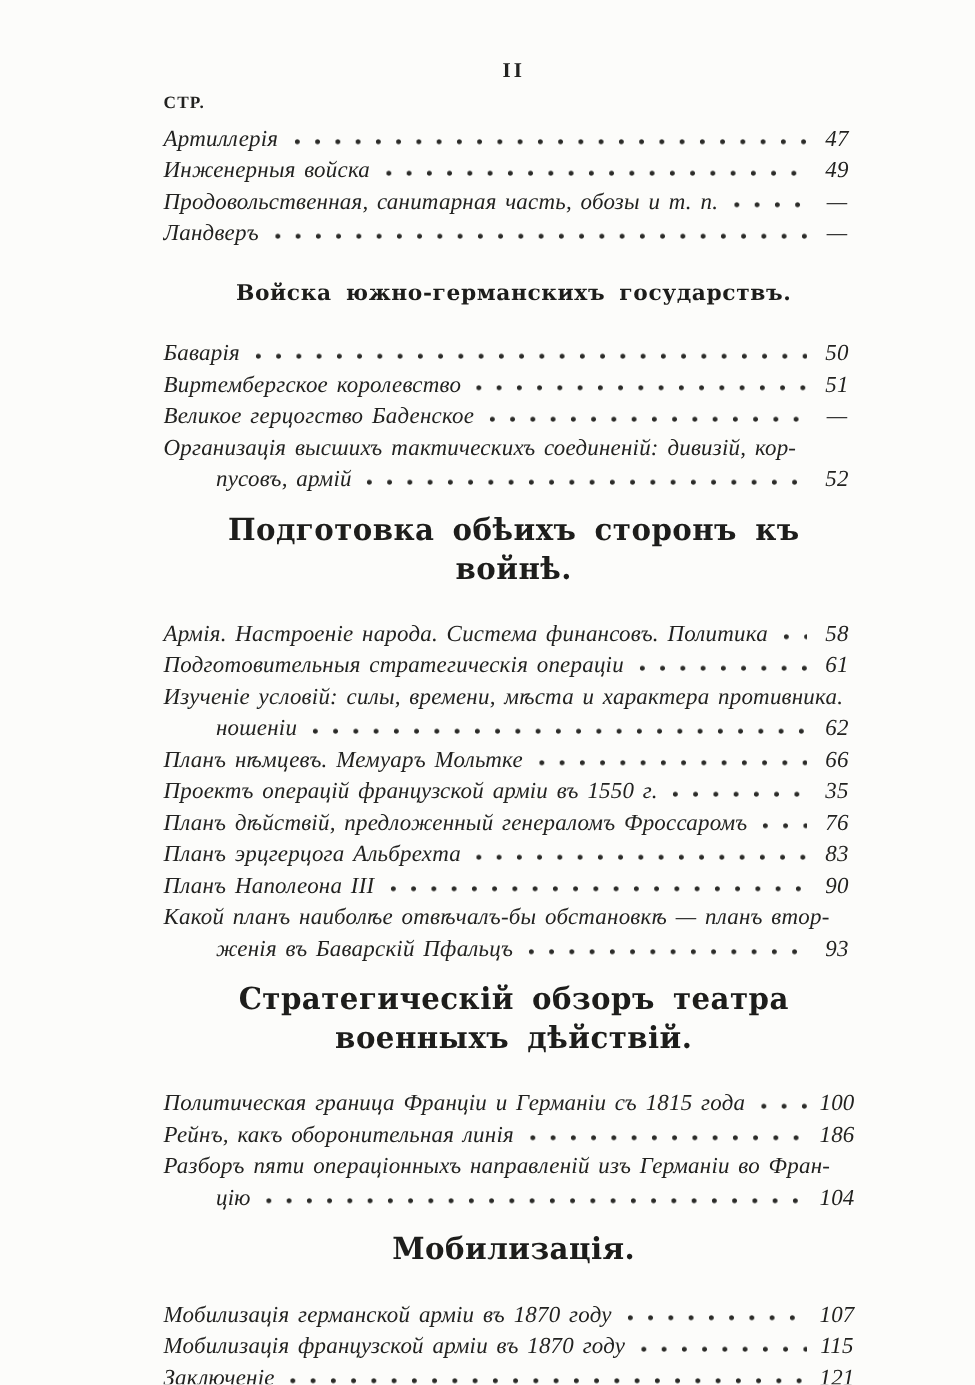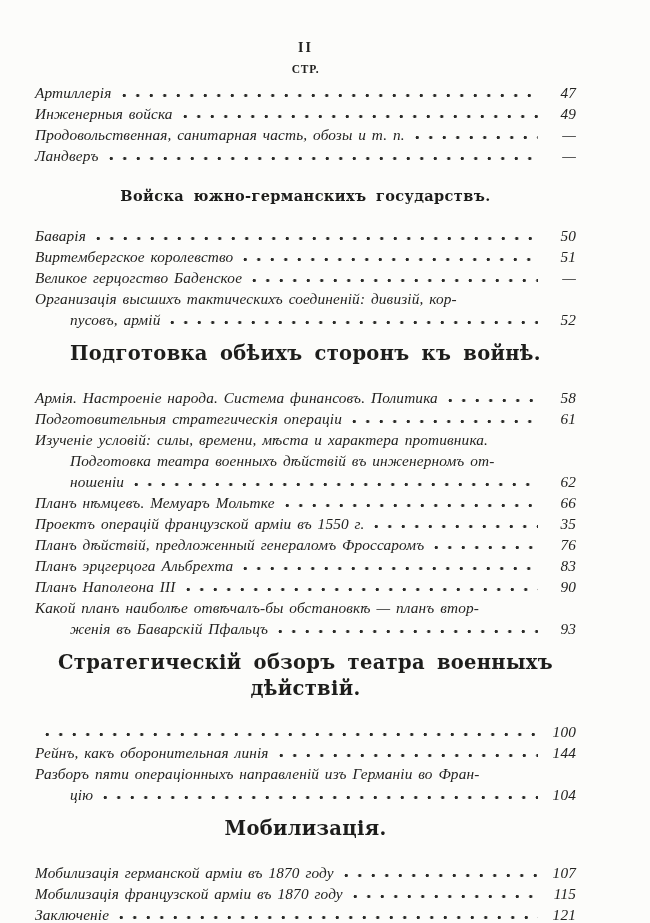--- a/index.html
+++ b/index.html
@@ -13,32 +13,32 @@
   }
   .page {
     position: relative;
     width: 650px;
     height: 923px;
     background: var(--paper);
     font-family: "Liberation Serif", "DejaVu Serif", serif;
     color: var(--ink);
     overflow: hidden;
     box-sizing: border-box;
-    padding: 40px 74px 0 35px;
+    padding: 40px 74px 0 109px;
   }
   .folio {
     text-align: center;
     font-size: 14px;
     font-weight: 700;
     letter-spacing: 2px;
     line-height: 16px;
     margin-bottom: 7px;
   }
   .col-header {
-    text-align: center;
+    text-align: left;
     font-size: 11.5px;
     font-weight: 700;
     letter-spacing: 0.8px;
     line-height: 13px;
     margin-bottom: 6px;
   }
   .toc-section .section-heading {
     text-align: center;
     font-family: "DejaVu Serif", "Liberation Serif", serif;
     font-weight: 700;
@@ -78,21 +78,21 @@
     height: 5px;
     margin: 0 2px 0 10px;
     background-image: radial-gradient(circle at 2.2px 2.5px, #2b2b28 1.35px, rgba(0,0,0,0) 1.9px);
     background-repeat: repeat-x;
     background-size: 13.5px 5px;
     min-width: 0;
   }
   .entry-page {
     flex: 0 0 auto;
     min-width: 36px;
-    text-align: right;
+    text-align: center;
     font-size: 15.3px;
   }
   .toc-row.no-page .entry-page { min-width: 0; }
 </style>
 </head>
 <body>
 
 <div class="page">
   <div class="folio">II</div>
   <div class="col-header">СТР.</div>
@@ -175,25 +175,20 @@
     <span class="leader"></span>
     <span class="entry-page">61</span>
   </div>
 
   <div class="toc-row no-page">
     <span class="entry-text">Изученіе условій: силы, времени, мѣста и характера противника.</span>
 
     <span class="entry-page"></span>
   </div>
 
-  <div class="toc-row indent-1 no-page">
-    <span class="entry-text">Подготовка театра военныхъ дѣйствій въ инженерномъ от-</span>
-
-    <span class="entry-page"></span>
-  </div>
 
   <div class="toc-row indent-1">
     <span class="entry-text">ношеніи</span>
     <span class="leader"></span>
     <span class="entry-page">62</span>
   </div>
 
   <div class="toc-row">
     <span class="entry-text">Планъ нѣмцевъ. Мемуаръ Мольтке</span>
     <span class="leader"></span>
@@ -235,28 +230,29 @@
     <span class="leader"></span>
     <span class="entry-page">93</span>
   </div>
 </div>
   </section>
 
   <section class="toc-section">
     <h2 class="section-heading h-large">Стратегическій обзоръ театра военныхъ дѣйствій.</h2>
     <div class="rows">
   <div class="toc-row">
+    <span class="entry-text">Политическая граница Франціи и Германіи съ 1815 года</span>
     <span class="leader"></span>
     <span class="entry-page">100</span>
   </div>
 
   <div class="toc-row">
     <span class="entry-text">Рейнъ, какъ оборонительная линія</span>
     <span class="leader"></span>
-    <span class="entry-page">144</span>
+    <span class="entry-page">186</span>
   </div>
 
   <div class="toc-row no-page">
     <span class="entry-text">Разборъ пяти операціонныхъ направленій изъ Германіи во Фран-</span>
 
     <span class="entry-page"></span>
   </div>
 
   <div class="toc-row indent-1">
     <span class="entry-text">цію</span>

